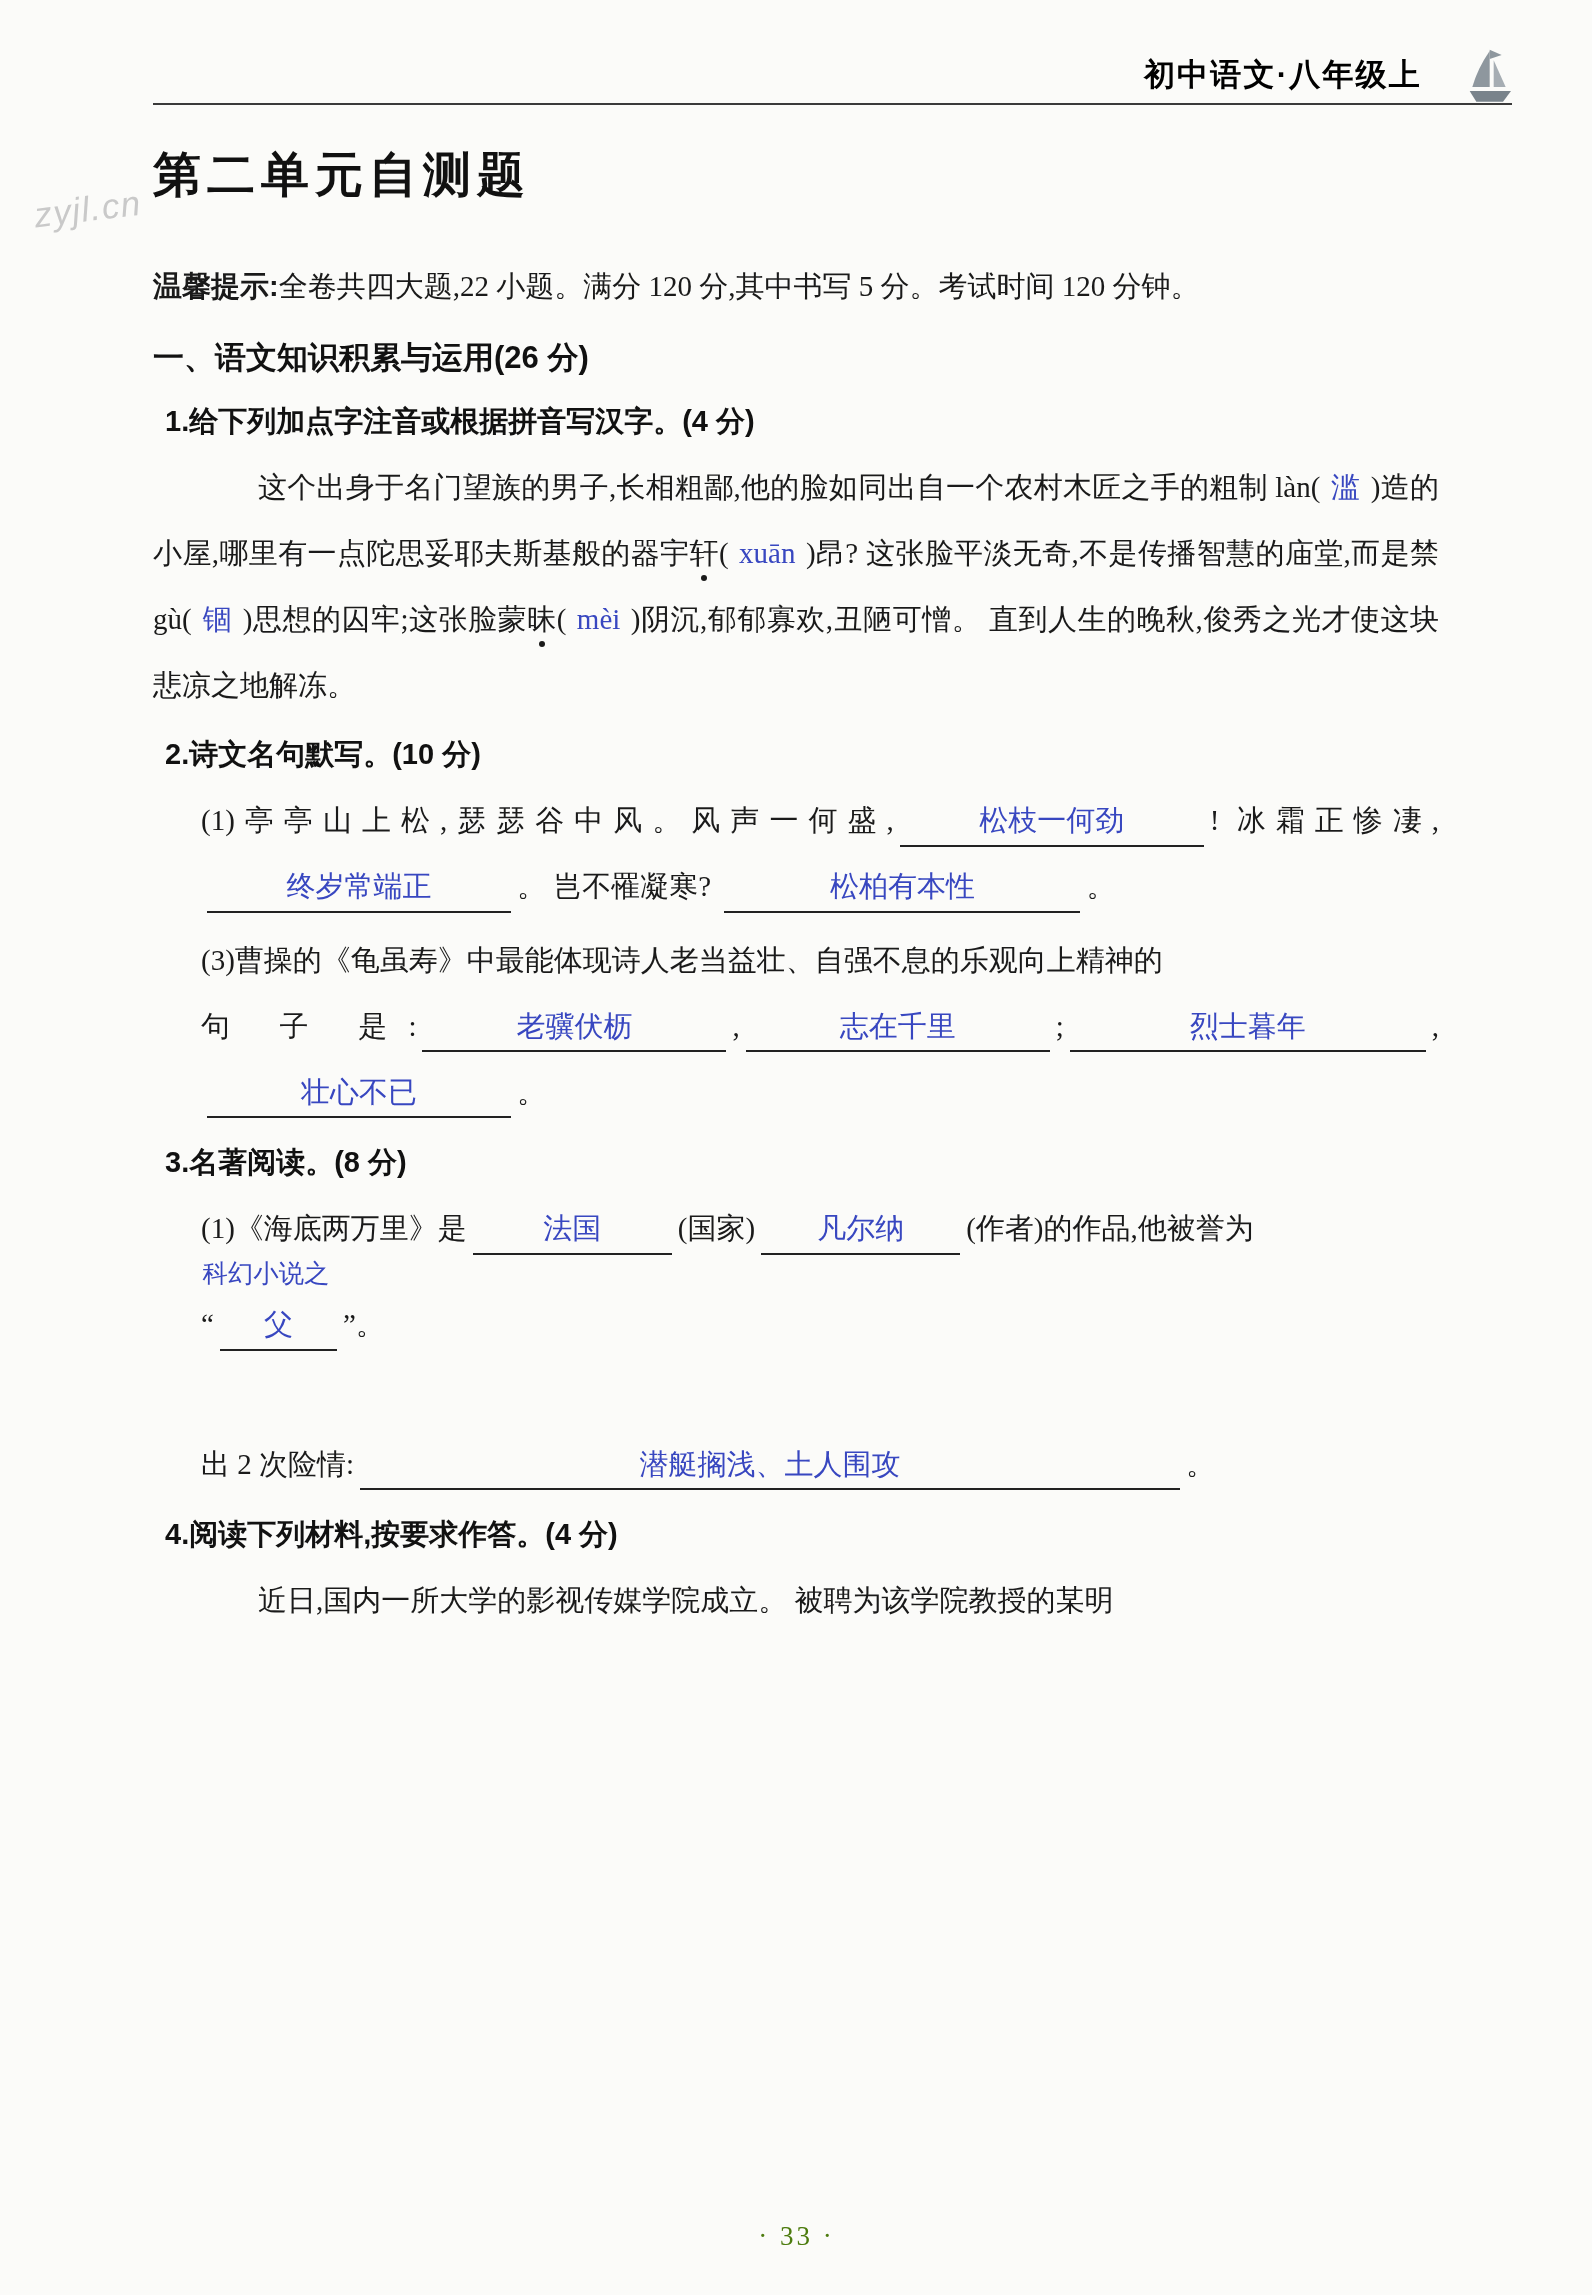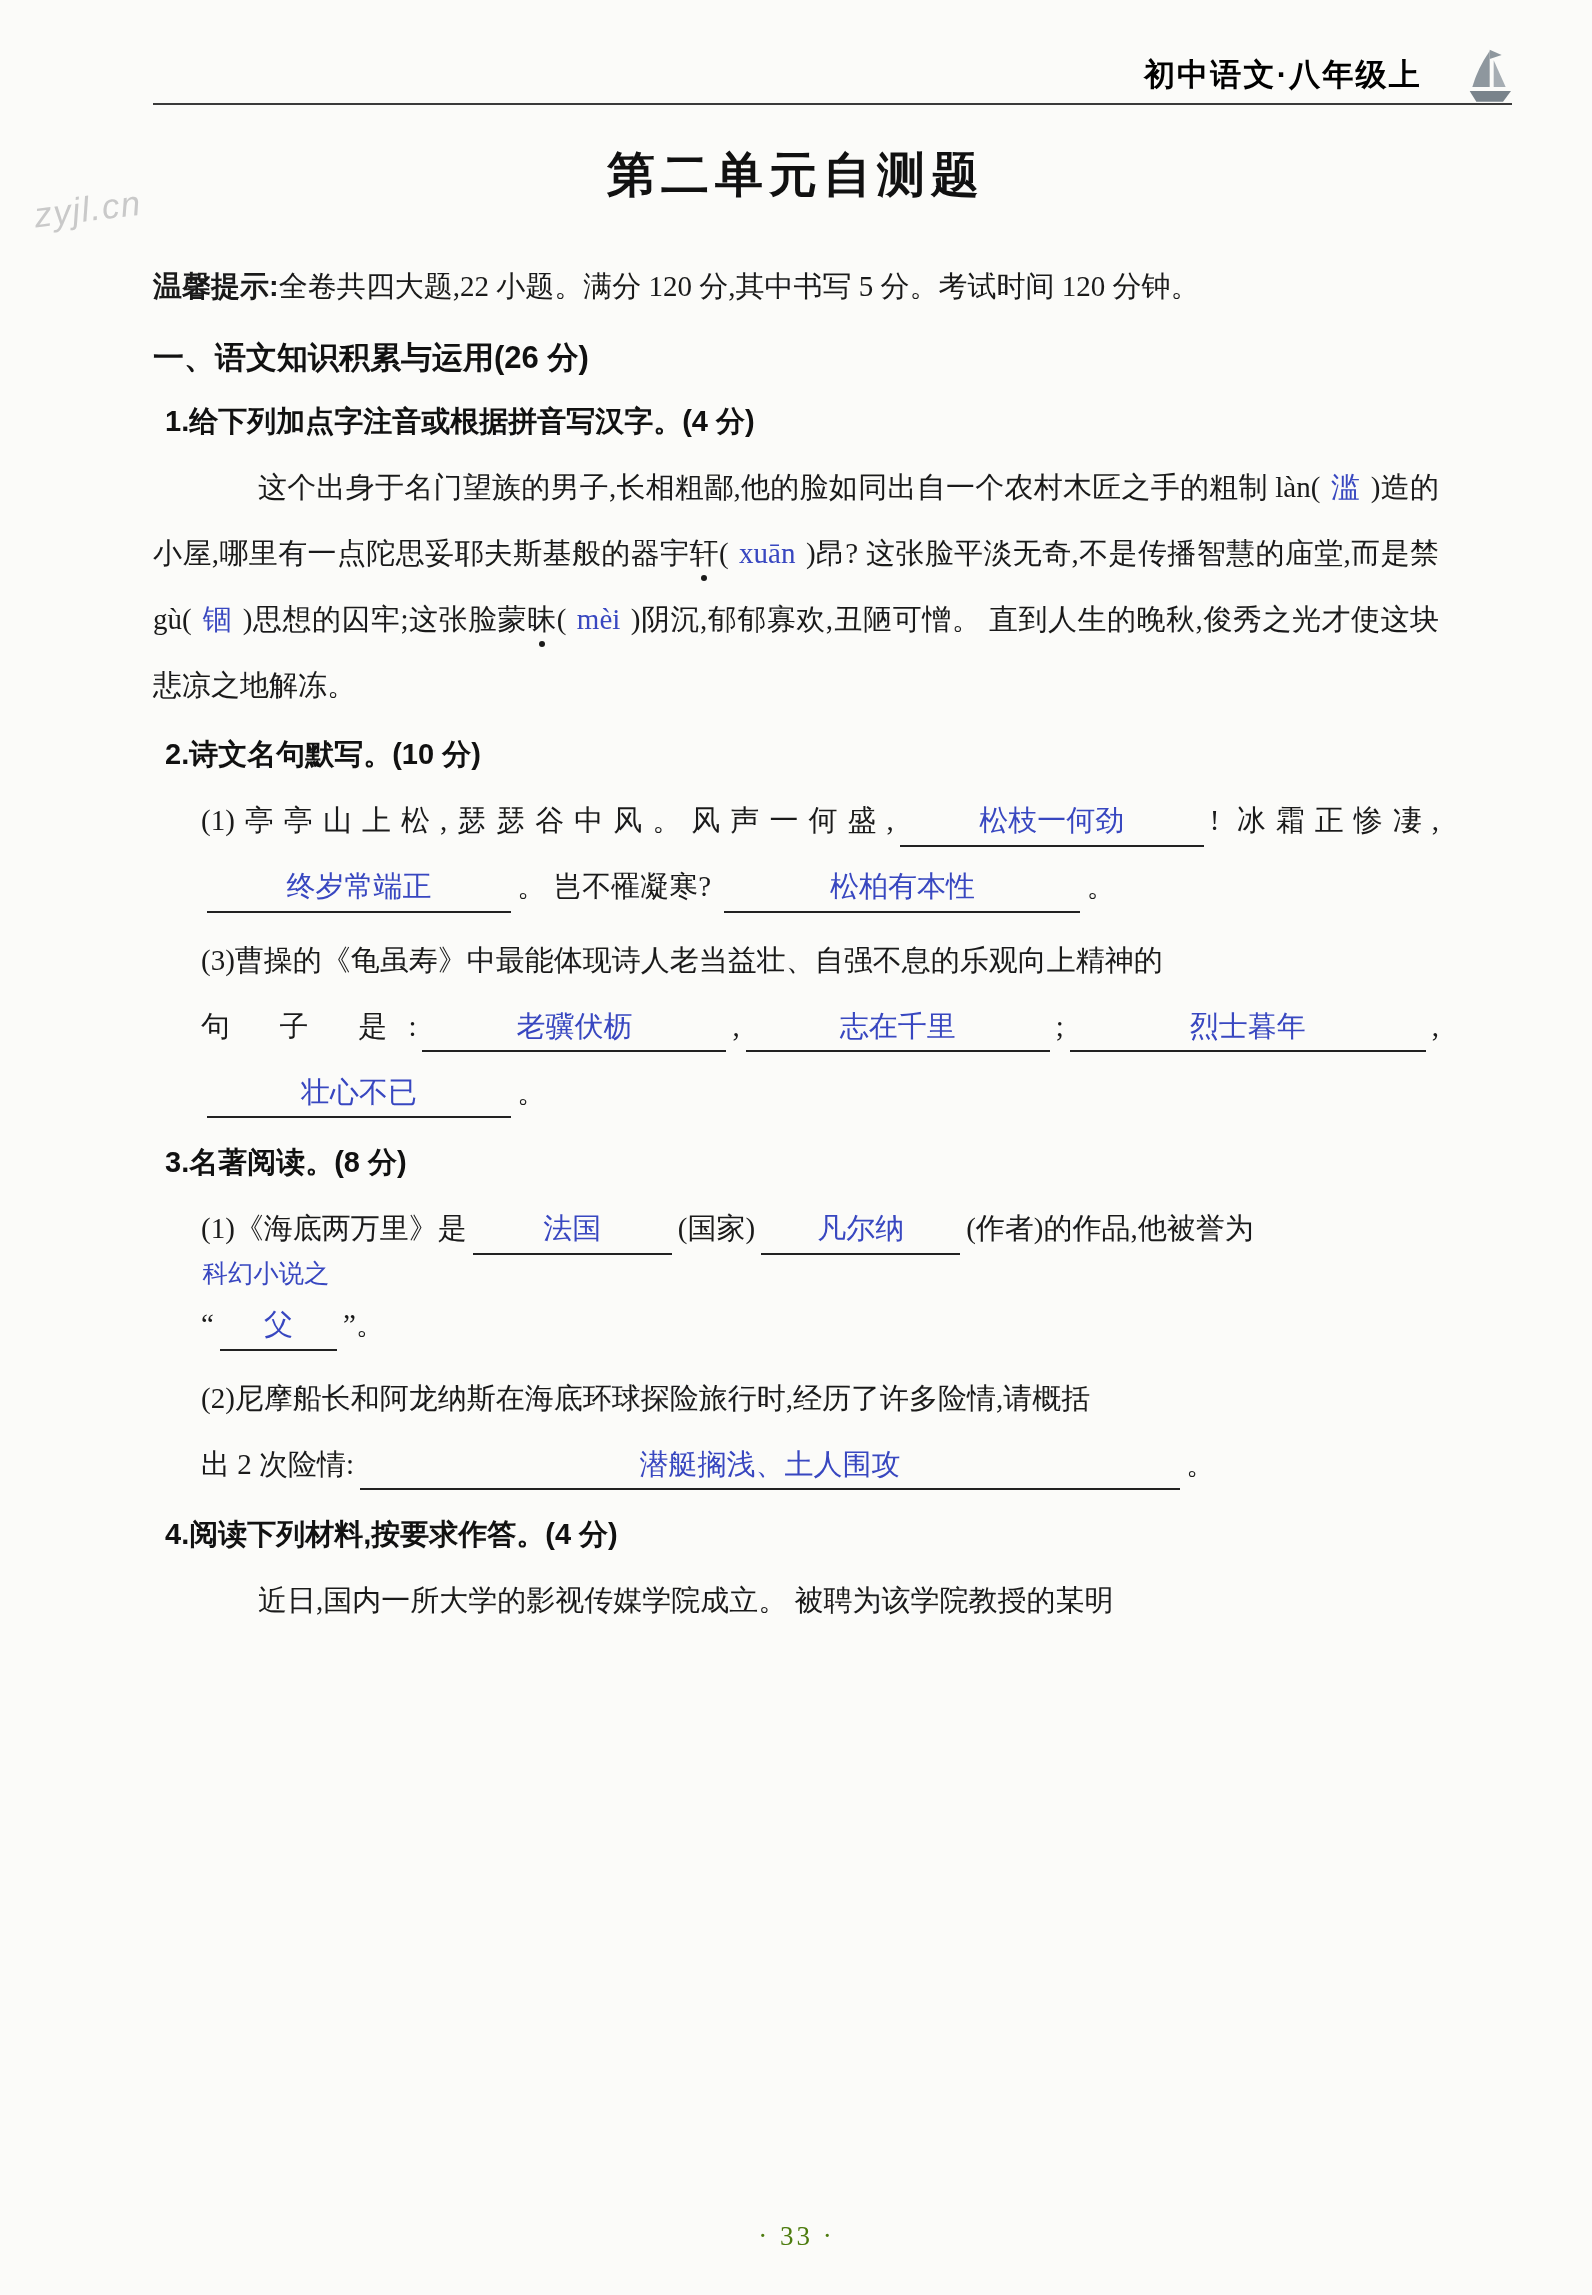--- a/index.html
+++ b/index.html
@@ -22,21 +22,21 @@
   
   .watermark{
     position:absolute;left:34px;top:189px;
     font-family:"Liberation Sans","DejaVu Sans",sans-serif;
     font-style:italic;font-size:35px;color:#c9c9c9;
     transform:rotate(-7deg);letter-spacing:1.5px;
   }
   
   .content{position:absolute;top:118px;left:153px;width:1286px;}
   .doc-title{
-    margin:25.4px 0 48px;text-align:center;
+    margin:25.4px 0 48px;
     font-family:"Liberation Sans","DejaVu Sans",sans-serif;
     font-weight:bold;font-size:48px;letter-spacing:6px;color:#111;
   }
   .tips{margin:0 0 7.5px;line-height:63px;text-align:justify;}
   .tips .lead{font-family:"Liberation Sans","DejaVu Sans",sans-serif;font-weight:bold;}
   .section-heading{
     margin:10.5px 0 4.5px;line-height:58px;
     font-family:"Liberation Sans","DejaVu Sans",sans-serif;
     font-weight:bold;font-size:31px;color:#111;
   }
@@ -114,21 +114,21 @@
     <p class="para sub"><span class="t">(3)曹操的《龟虽寿》中最能体现诗人老当益壮、自强不息的乐观向上精神的</span><br><span class="t">句 子 是:</span><span class="blank">老骥伏枥</span><span class="t">,</span><span class="blank">志在千里</span><span class="t">;</span><span class="blank w-lg">烈士暮年</span><span class="t">,</span><span class="blank">壮心不已</span><span class="t">。</span></p>
 
     <h3 class="stem">3.名著阅读。(8 分)</h3>
 
     <div class="para sub">
       <div><span class="t">(1)《海底两万里》是</span><span class="blank w-sm">法国</span><span class="t">(国家)</span><span class="blank w-sm">凡尔纳</span><span class="t">(作者)的作品,他被誉为</span></div>
       <div class="ans-top-line">科幻小说之</div>
       <div class="quote-line"><span class="t">“</span><span class="blank w-xs">父</span><span class="t">”。</span></div>
     </div>
 
-    <p class="para sub"><span class="t">(2)尼摩船长和阿龙纳斯在海底环球探险旅行时,经历了许多险情,请概括</span><br><span class="t">出 2 次险情:</span><span class="blank w-xl">潜艇搁浅、土人围攻</span><span class="t">。</span></p>
+    <p class="para sub"><br><span class="t">出 2 次险情:</span><span class="blank w-xl">潜艇搁浅、土人围攻</span><span class="t">。</span></p>
 
 
     <h3 class="stem">4.阅读下列材料,按要求作答。(4 分)</h3>
 
     <p class="para q4para"><span class="t">近日,国内一所大学的影视传媒学院成立。 被聘为该学院教授的某明</span></p>
 
   </main>
 
   <footer class="footer">· 33 ·</footer>
 

